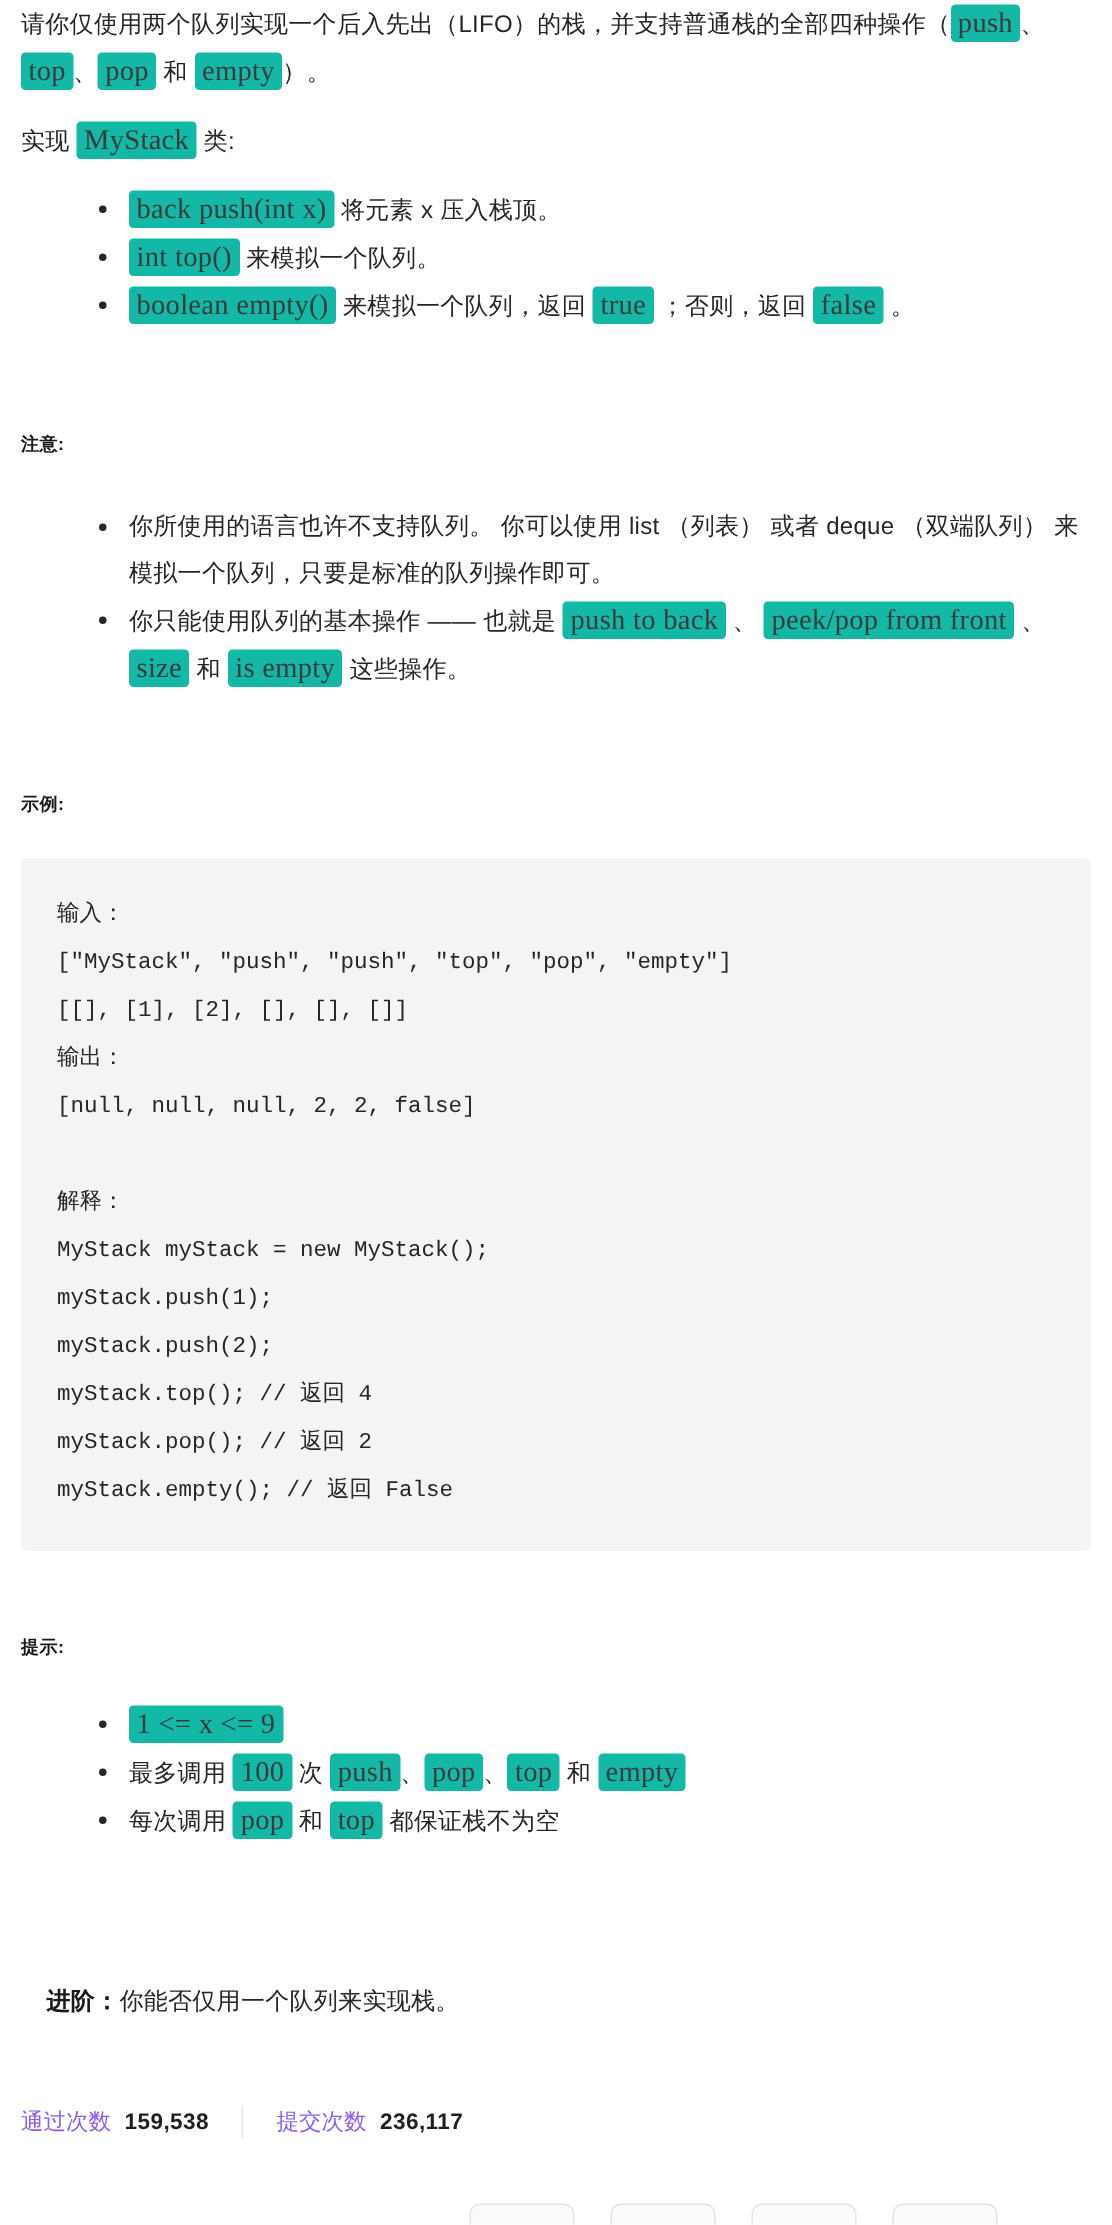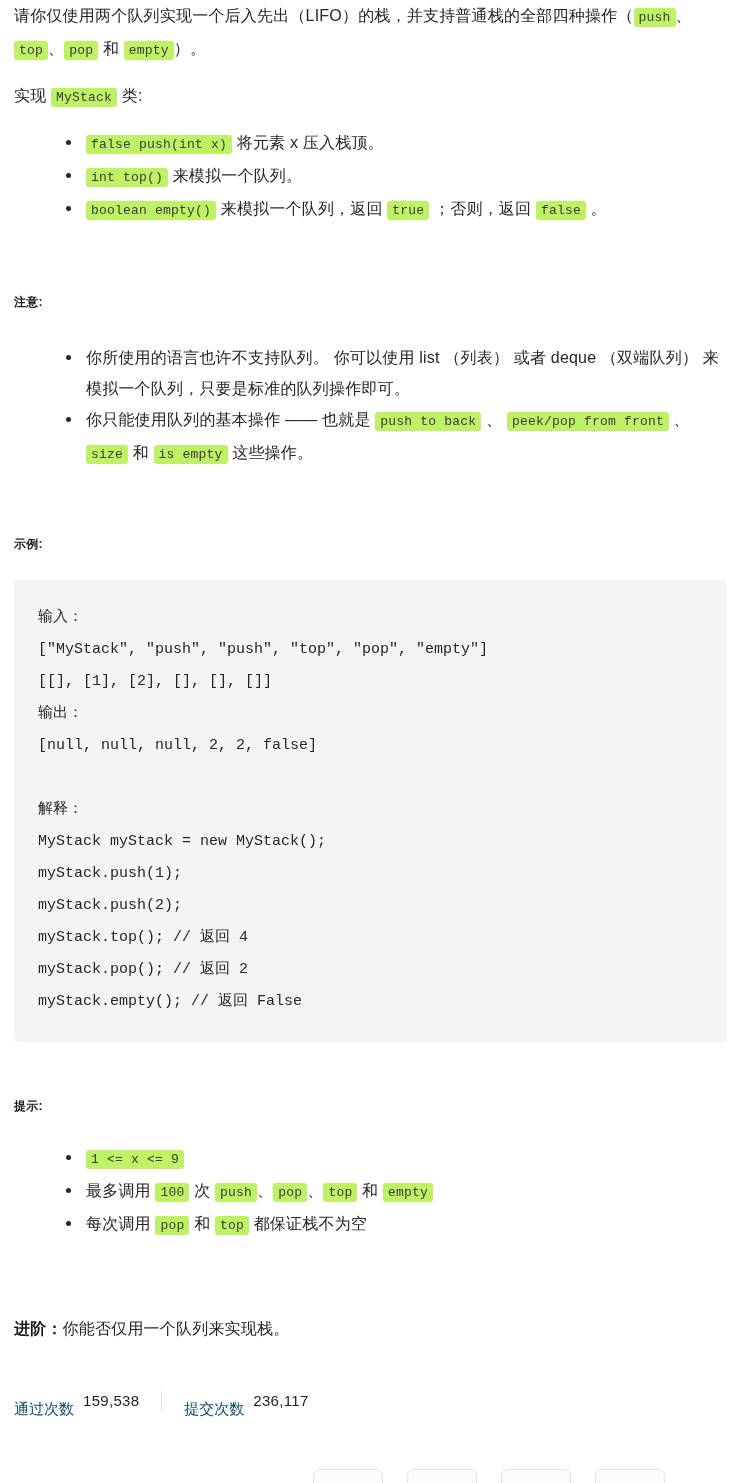--- a/index.html
+++ b/index.html
@@ -19,23 +19,23 @@
     padding: 0 14px;
   }
   p.para {
     margin: 0;
     font-size: 16px;
     line-height: 31px;
     color: #262626;
     letter-spacing: .2px;
   }
   code.inline {
-    font-family: Liberation Mono, monospace;
-    font-size: 13px;
-    background: #bef264;
+    font-family: Liberation Serif, serif;
+    font-size: 19px;
+    background: #14b8a6;
     color: #3b3b3b;
     padding: 2px 5px;
     border-radius: 3px;
     white-space: pre;
   }
   ul.bullets {
     margin: 0;
     padding-left: 52px;
     list-style: none;
   }
@@ -72,35 +72,35 @@
     border-radius: 4px;
     padding: 22px 24px 24px 24px;
     font-family: "Liberation Mono", "DejaVu Sans Mono", monospace;
     font-size: 15px;
     line-height: 32px;
     color: #262626;
     white-space: pre;
     overflow: hidden;
   }
   .adv-line {
-    margin: 0;
+    margin: 17px;
     font-size: 16px;
     line-height: 28px;
     color: #262626;
     letter-spacing: .2px;
   }
   .adv-line b { font-weight: bold; color: #1a1a1a; }
   .stats {
     display: flex;
     align-items: center;
     font-size: 15px;
     line-height: 22px;
   }
-  .stats .label { color: #0c4a6e; margin-right: 9px; margin-top: 17px; }
-  .stats .value { color: #1f1f1f; font-weight: 400; letter-spacing: .3px; }
+  .stats .label { color: #8b5cf6; margin-right: 9px; }
+  .stats .value { color: #1f1f1f; font-weight: 700; letter-spacing: .3px; }
   .stats .divider {
     width: 1px;
     height: 22px;
     background: #e3e5e8;
     margin: 0 22px;
   }
   .tagrow {
     position: absolute;
     left: 313px;
     bottom: -14px;
@@ -133,21 +133,21 @@
   <div class="spacer-sm"></div>
 
   <p class="para">
     <span>实现</span> <code class="inline">MyStack</code> <span>类:</span>
   </p>
 
   <div class="spacer-sm"></div>
 
   <ul class="bullets">
     <li>
-      <code class="inline">false push(int x)</code> <span>将元素 x 压入栈顶。</span>
+      <code class="inline">back push(int x)</code> <span>将元素 x 压入栈顶。</span>
     </li>
     <li>
       <code class="inline">int top()</code> <span>来模拟一个队列。</span>
     </li>
     <li>
       <code class="inline">boolean empty()</code> <span>来模拟一个队列，返回</span> <code class="inline">true</code> <span>；否则，返回</span> <code class="inline">false</code> <span>。</span>
     </li>
   </ul>
 
   <div style="height:64px"></div>

